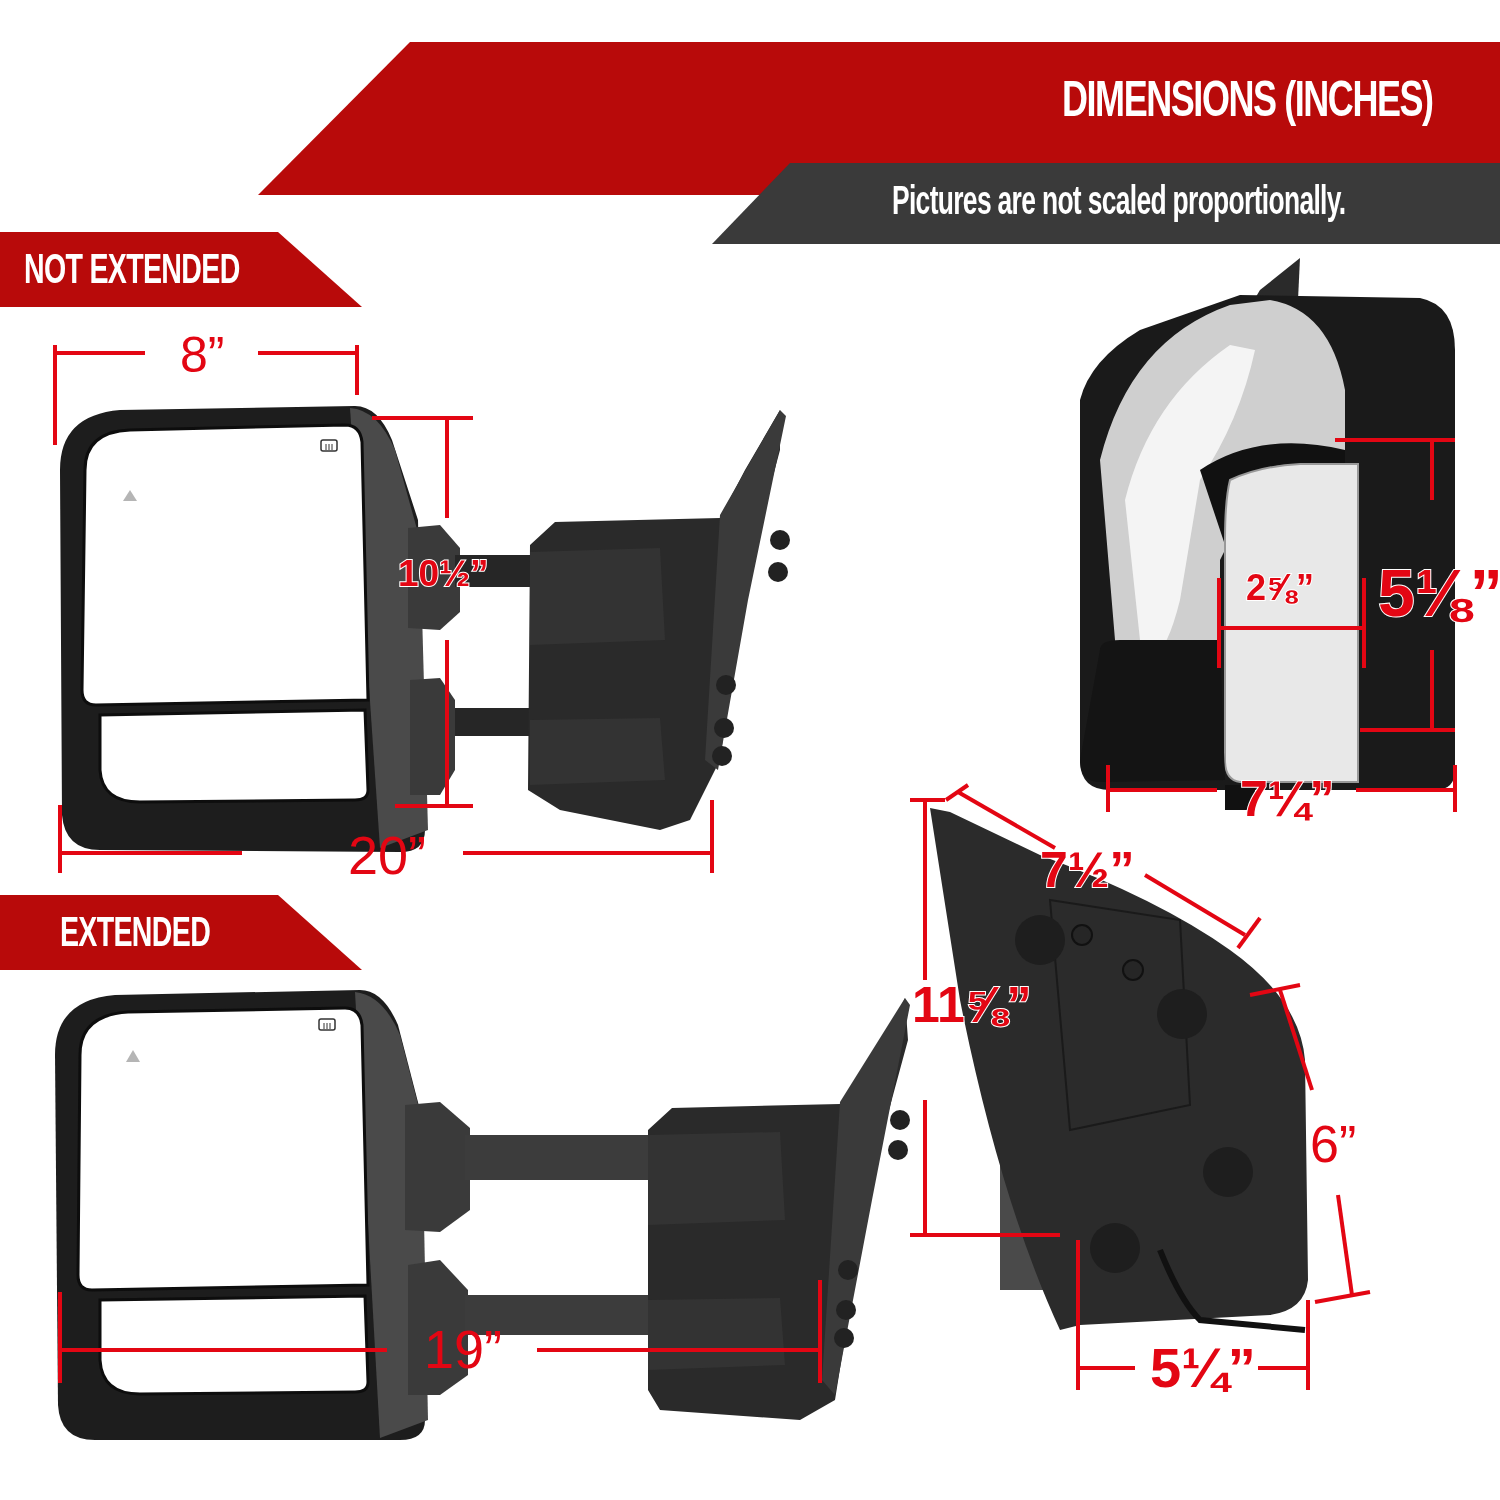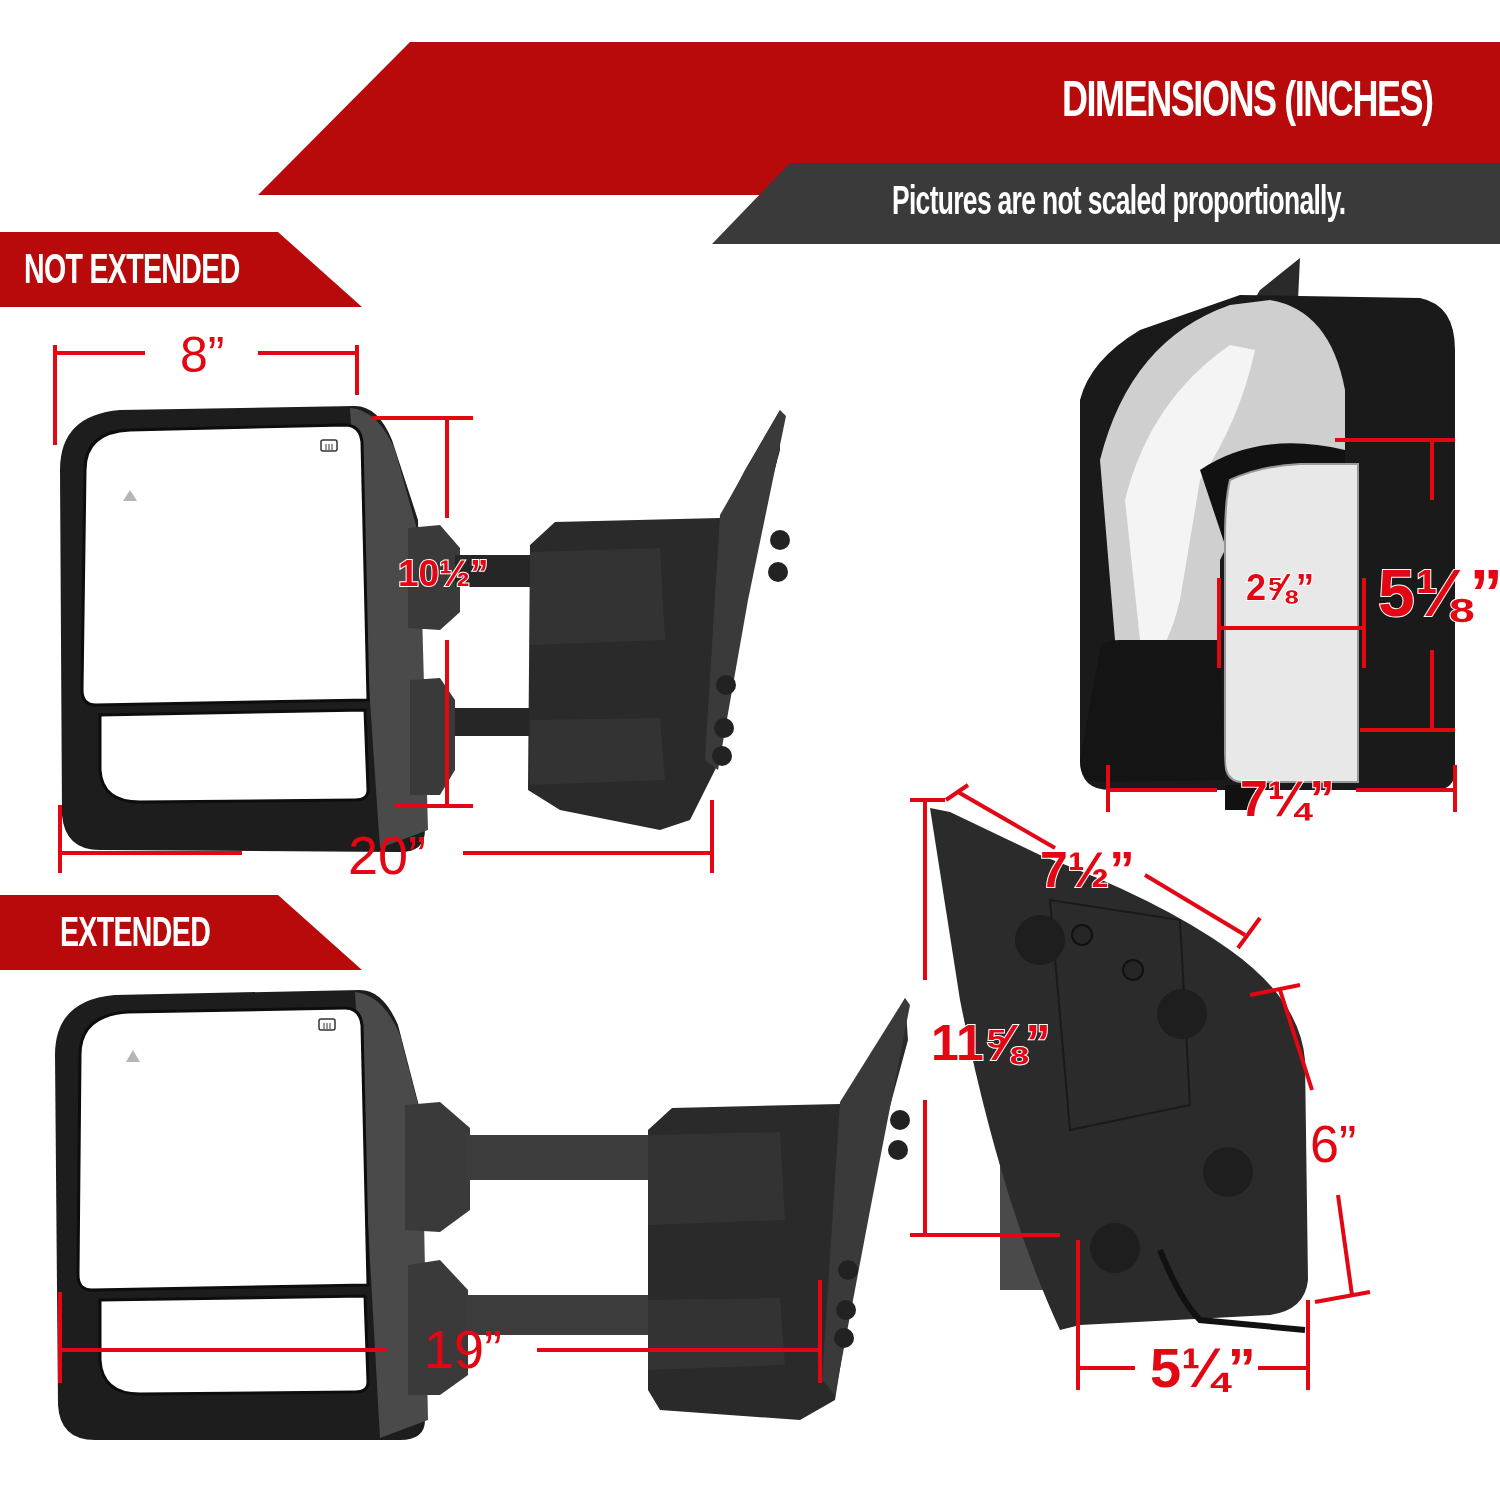--- a/index.html
+++ b/index.html
@@ -171,15 +171,15 @@
 <div class="banner-text" style="left:60px; top:908px; font-size:42px; letter-spacing:-1px; transform:scaleX(0.68);">EXTENDED</div>
 
 <div class="dim" style="left:180px; top:330px; font-size:50px;">8”</div>
 <div class="dim out" style="left:398px; top:555px; font-size:37px;">10½”</div>
 <div class="dim" style="left:348px; top:828px; font-size:54px;">20”</div>
 <div class="dim" style="left:412px; top:1322px; font-size:54px;margin-left:12px;">19”</div>
 <div class="dim out" style="left:1246px; top:570px; font-size:36px;">2⅝”</div>
 <div class="dim out" style="left:1378px; top:560px; font-size:66px;">5⅛”</div>
 <div class="dim out" style="left:1240px; top:758px; font-size:50px;margin-top:16px;">7¼”</div>
 <div class="dim out" style="left:1040px; top:845px; font-size:50px;text-align:center;">7½”</div>
-<div class="dim out" style="left:912px; top:1018px; font-size:50px;margin-left:19px;">11⅝”</div>
+<div class="dim out" style="left:912px; top:980px; font-size:50px;">11⅝”</div>
 <div class="dim" style="left:1310px; top:1118px; font-size:52px;">6”</div>
 <div class="dim out" style="left:1150px; top:1340px; font-size:56px;">5¼”</div>
 
 </body></html>

